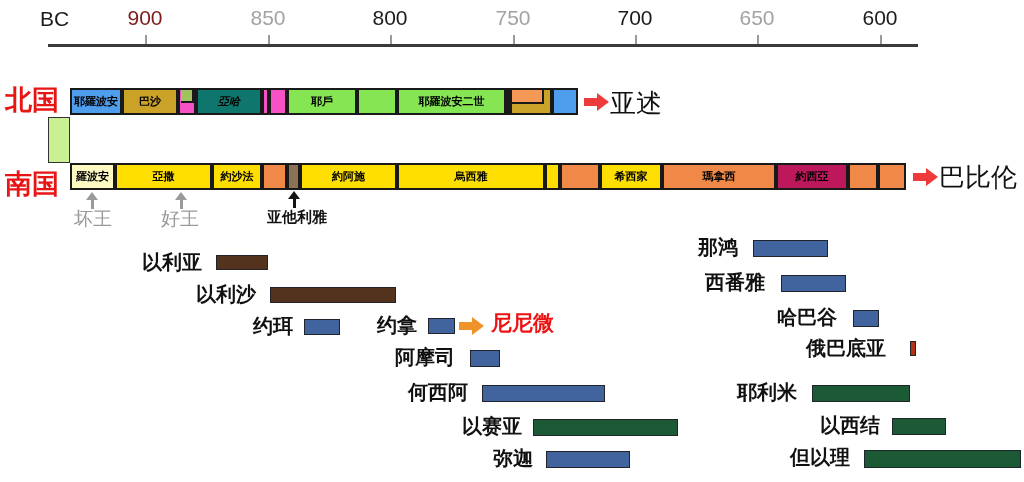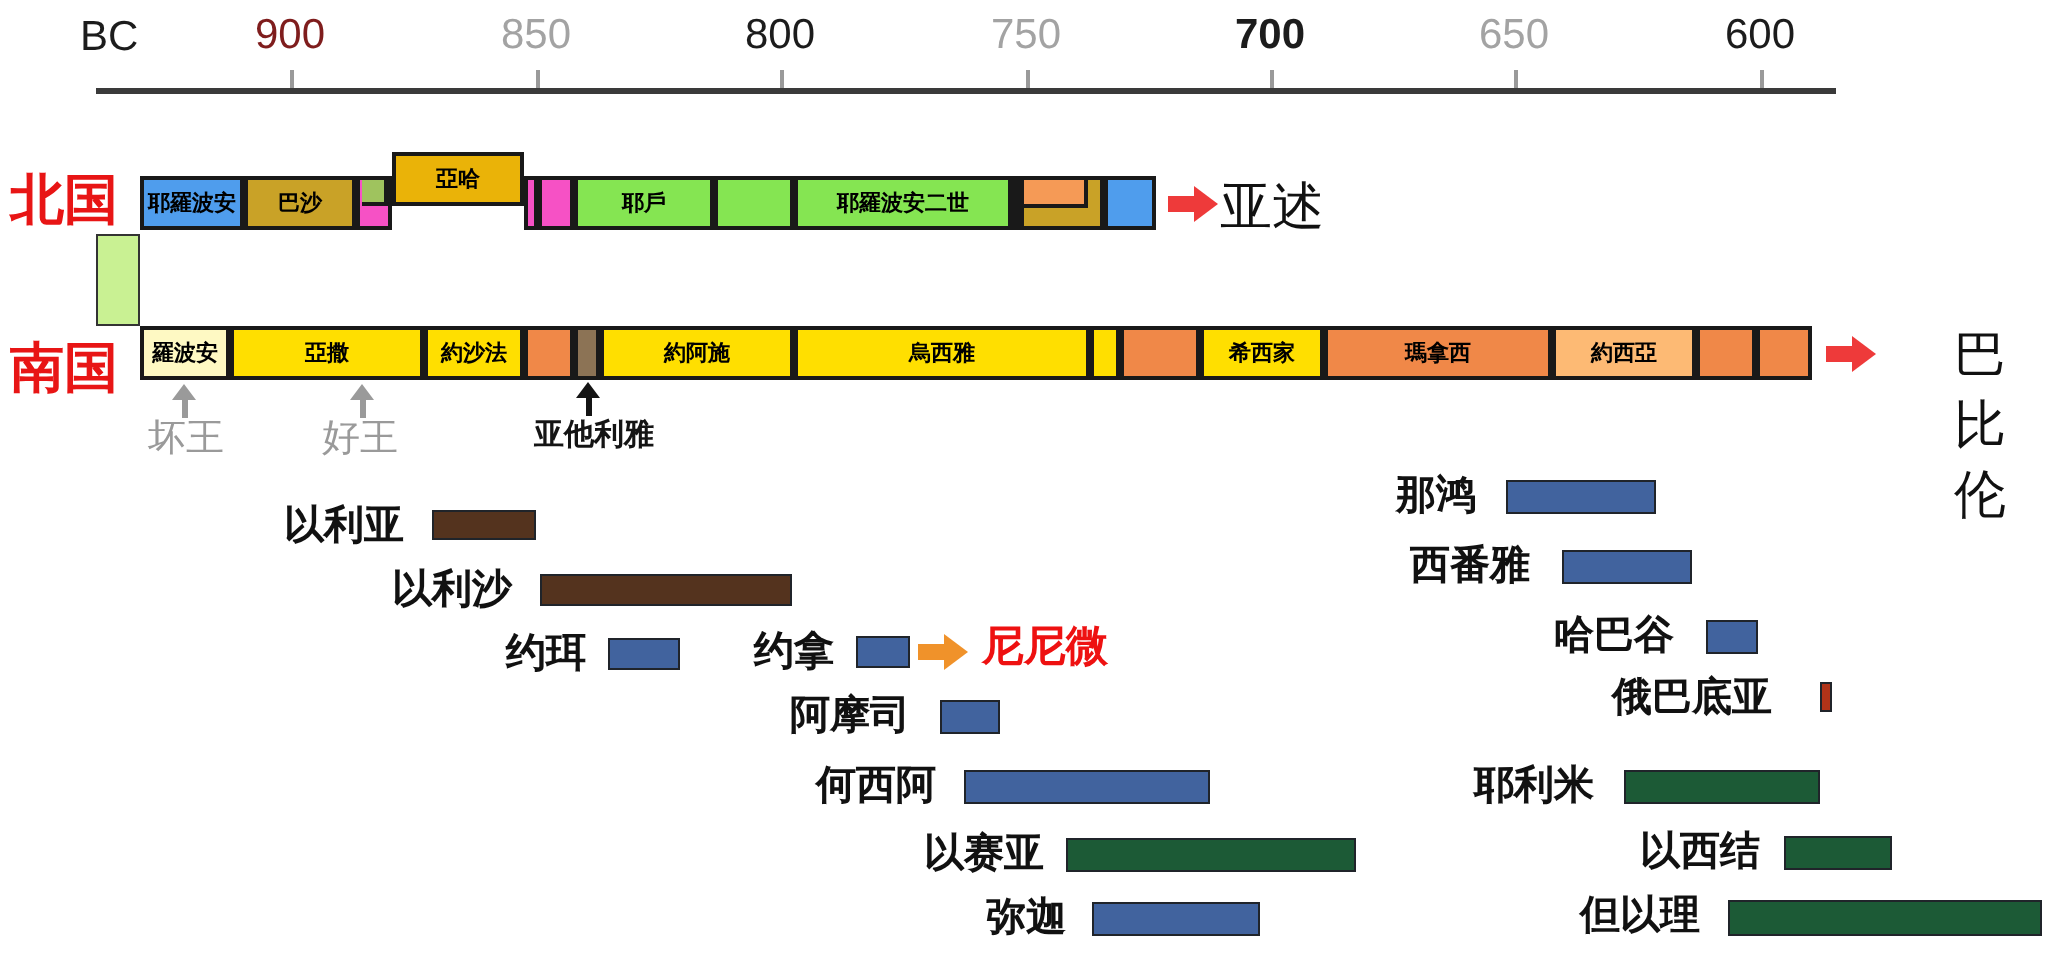--- a/index.html
+++ b/index.html
@@ -55,21 +55,21 @@
   <span class="rarrow" style="left: 584px; top: 93px; --c: #ee3a3a;">
       <i class="shaft"></i>
       <i class="head"></i>
     </span>
   <div class="exile-label" style="left:610px;top:86px;">亚述</div>
 
   <span class="rarrow" style="left: 913px; top: 168px; --c: #ee3a3a;">
       <i class="shaft"></i>
       <i class="head"></i>
     </span>
-  <div class="exile-label" style="left:939px;top:160px;margin-left:38px;">巴比伦</div>
+  <div class="exile-label" style="left:939px;top:160px;">巴比伦</div>
 
   <span class="uarrow" style="left: 86px; top: 192px; --c: #9a9a9a;">
       <i class="head"></i>
       <i class="shaft"></i>
     </span>
   <div class="annot" style="left: 74px; top: 206px; color: rgb(154, 154, 154);">坏王</div>
 
   <span class="uarrow" style="left: 175px; top: 192px; --c: #9a9a9a;">
       <i class="head"></i>
       <i class="shaft"></i>
@@ -89,32 +89,32 @@
   <div id="nineveh-label" style="left: 491px; top: 309px; color: rgb(238, 17, 17);">尼尼微</div>
 
 <div class="tick-label" style="left: 115px; color: #7f1d1d;">900</div>
     <div class="tick-mark" style="left: 145px;"></div>
     <div class="tick-label" style="left: 238px; color: rgb(163, 163, 163);">850</div>
     <div class="tick-mark" style="left: 268px;"></div>
     <div class="tick-label" style="left: 360px; color: rgb(28, 28, 28);">800</div>
     <div class="tick-mark" style="left: 390px;"></div>
     <div class="tick-label" style="left: 483px; color: rgb(163, 163, 163);">750</div>
     <div class="tick-mark" style="left: 513px;"></div>
-    <div class="tick-label" style="left: 605px; color: rgb(28, 28, 28); font-weight: bold;">700</div>
+    <div class="tick-label" style="left: 605px; color: rgb(28, 28, 28);">700</div>
     <div class="tick-mark" style="left: 635px;"></div>
     <div class="tick-label" style="left: 727px; color: rgb(163, 163, 163);">650</div>
     <div class="tick-mark" style="left: 757px;"></div>
     <div class="tick-label" style="left: 850px; color: rgb(28, 28, 28);">600</div>
     <div class="tick-mark" style="left: 880px;"></div>
     <div class="seg" style="left: 70px; top: 88px; width: 52px; background: rgb(79, 157, 237);">耶羅波安</div>
     <div class="seg" style="left: 122px; top: 88px; width: 56px; background: rgb(201, 162, 39);">巴沙</div>
     <div class="seg" style="left: 178px; top: 88px; width: 18px; background: rgb(246, 81, 197);">
       <div class="seg-overlay" style="left: 1px; top: 0px; width: 13px; height: 13px; background: rgb(159, 195, 94);"></div>
     </div>
-    <div class="seg" style="left: 196px; top: 76px; width: 66px; background: #eab308;">亞哈</div>
+    <div class="seg" style="left: 196px; top: 88px; width: 66px; background: #0f766e; font-style: italic;">亞哈</div>
     <div class="seg" style="left: 262px; top: 88px; width: 7px; background: rgb(246, 81, 197);"></div>
     <div class="seg" style="left: 269px; top: 88px; width: 18px; background: rgb(246, 81, 197);"></div>
     <div class="seg" style="left: 287px; top: 88px; width: 70px; background: rgb(133, 229, 82);">耶戶</div>
     <div class="seg" style="left: 357px; top: 88px; width: 40px; background: rgb(133, 229, 82);"></div>
     <div class="seg" style="left: 397px; top: 88px; width: 109px; background: rgb(133, 229, 82);">耶羅波安二世</div>
     <div class="seg" style="left: 506px; top: 88px; width: 4px; background: rgb(138, 79, 181);"></div>
     <div class="seg" style="left: 510px; top: 88px; width: 42px; background: rgb(201, 162, 39);">
       <div class="seg-overlay" style="left: 0px; top: 0px; width: 32px; height: 14px; background: rgb(245, 154, 86);"></div>
     </div>
     <div class="seg" style="left: 552px; top: 88px; width: 26px; background: rgb(79, 157, 237);"></div>
@@ -122,21 +122,21 @@
     <div class="seg" style="left: 115px; top: 163px; width: 97px; background: rgb(255, 223, 0);">亞撒</div>
     <div class="seg" style="left: 212px; top: 163px; width: 50px; background: rgb(255, 223, 0);">約沙法</div>
     <div class="seg" style="left: 262px; top: 163px; width: 25px; background: rgb(240, 136, 72);"></div>
     <div class="seg" style="left: 287px; top: 163px; width: 13px; background: rgb(140, 115, 85);"></div>
     <div class="seg" style="left: 397px; top: 163px; width: 148px; background: rgb(255, 223, 0);">烏西雅</div>
     <div class="seg" style="left: 300px; top: 163px; width: 97px; background: rgb(255, 223, 0);">約阿施</div>
     <div class="seg" style="left: 545px; top: 163px; width: 15px; background: rgb(255, 223, 0);"></div>
     <div class="seg" style="left: 560px; top: 163px; width: 40px; background: rgb(240, 136, 72);"></div>
     <div class="seg" style="left: 600px; top: 163px; width: 62px; background: rgb(255, 223, 0);">希西家</div>
     <div class="seg" style="left: 662px; top: 163px; width: 114px; background: rgb(240, 136, 72);">瑪拿西</div>
-    <div class="seg" style="left: 776px; top: 163px; width: 72px; background: #fdba74;">約西亞</div>
+    <div class="seg" style="left: 776px; top: 163px; width: 72px; background: #be185d;">約西亞</div>
     <div class="seg" style="left: 848px; top: 163px; width: 30px; background: rgb(240, 136, 72);"></div>
     <div class="seg" style="left: 878px; top: 163px; width: 28px; background: rgb(240, 136, 72);"></div>
     <div class="prophet-name" style="left: 142px; top: 249px;">以利亚</div>
     <div class="prophet-bar tex" style="left: 216px; top: 255px; width: 52px; height: 15px; background: rgb(84, 51, 30);"></div>
     <div class="prophet-name" style="left: 196px; top: 281px;">以利沙</div>
     <div class="prophet-bar tex" style="left: 270px; top: 287px; width: 126px; height: 16px; background: rgb(84, 51, 30);"></div>
     <div class="prophet-name" style="left: 253px; top: 313px; text-align: right;">约珥</div>
     <div class="prophet-bar tex" style="left: 304px; top: 319px; width: 36px; height: 16px; background: rgb(65, 99, 158);"></div>
     <div class="prophet-name" style="left: 377px; top: 312px;">约拿</div>
     <div class="prophet-bar tex" style="left: 428px; top: 318px; width: 27px; height: 16px; background: rgb(65, 99, 158);"></div>

